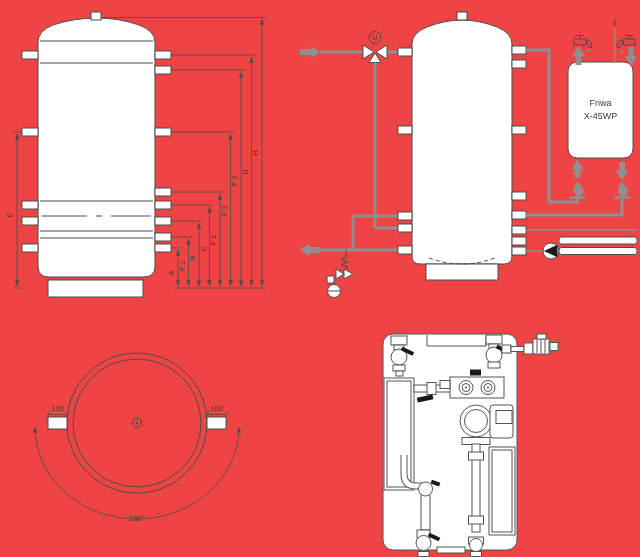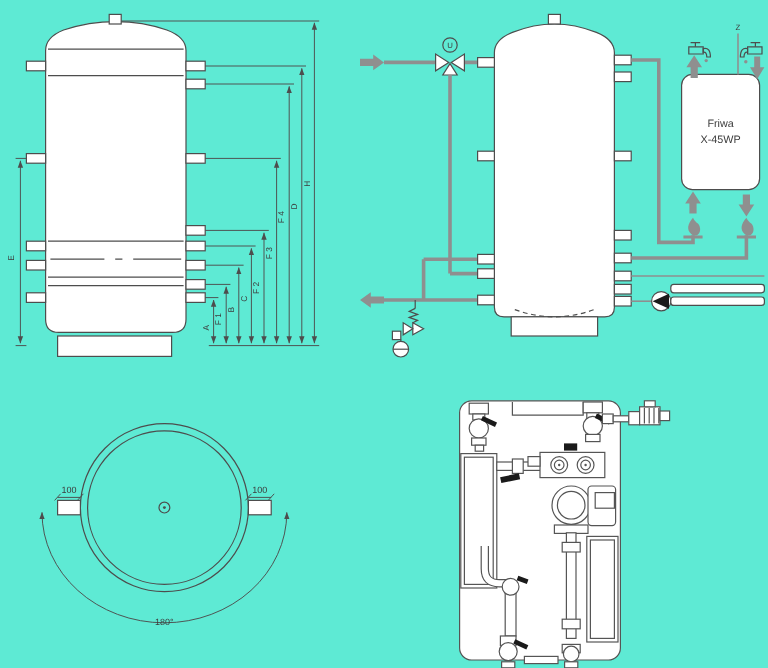--- a/index.html
+++ b/index.html
@@ -1,16 +1,16 @@
 <!DOCTYPE html>
 <html><head>
 <meta charset="utf-8">
 <style>
   html,body{margin:0;padding:0;background:#ffffff;}
-  .stage{position:relative;width:640px;height:557px;background:#5eead4;overflow:hidden;}
+  .stage{position:relative;width:640px;height:557px;background:#ef4444;overflow:hidden;}
   svg{position:absolute;left:0;top:0;}
   text{font-family:"Liberation Sans",sans-serif;fill:#3c3c3c;}
   .dimlbl{font-size:7px;}
   .smlbl{font-size:6.5px;}
   .modlbl{font-size:9px;}
   .tvlbl{font-size:7.5px;}
   .ln{stroke:#4d4d4d;fill:none;stroke-width:1;}
   .lnthin{stroke:#4d4d4d;fill:none;stroke-width:0.8;}
   .shape{stroke:#4d4d4d;fill:#ffffff;stroke-width:1;}
   .pipe{stroke:#8f8f8f;fill:none;stroke-width:3;}

